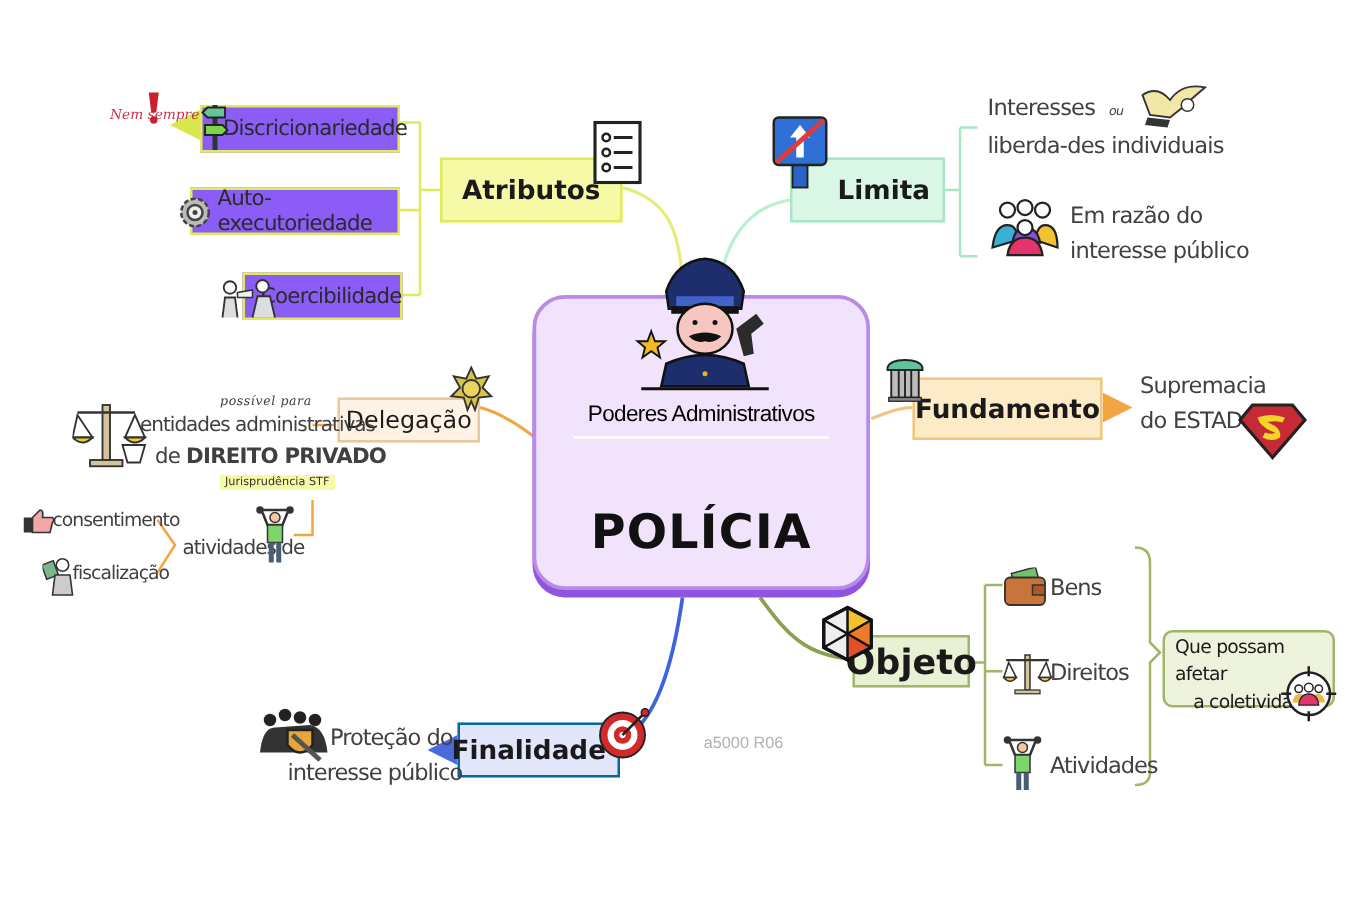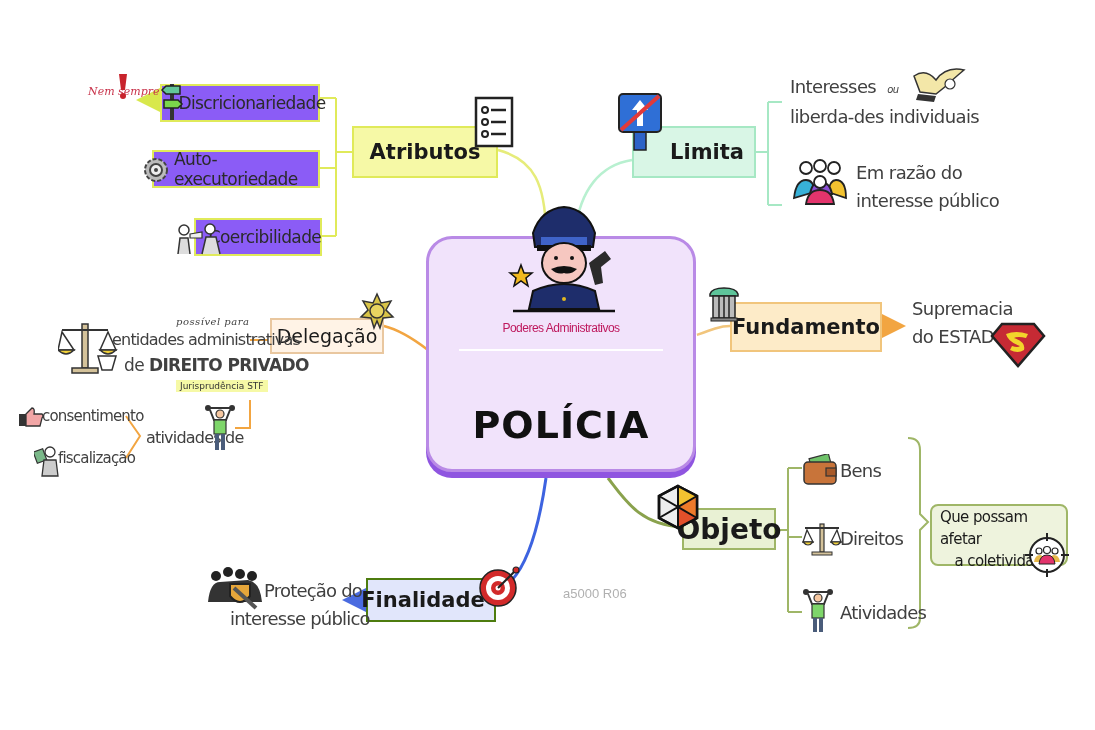--- a/index.html
+++ b/index.html
@@ -11,28 +11,28 @@
           box-sizing:border-box; font-family:"DejaVu Sans", sans-serif; }
   .lbl { position:absolute; white-space:nowrap; font-family:"DejaVu Sans", sans-serif; color:#404040; }
 
   
   .ybox { background:#8b5cf6; border:2px solid #e0ea5a; color:#2a2a2a; font-size:17px; letter-spacing:-0.6px; }
   .ybig { background:#f6f9a6; border:2px solid #e0ea5a; font-size:21px; font-weight:bold; }
   .gbox { background:#d9f6e6; border:2px solid #a6e8c4; font-size:21px; font-weight:bold; }
   .obox { background:#fdebc8; border:2px solid #f1c57c; font-size:21px; font-weight:bold; }
   .dbox { background:#fff3e6; border:2px solid #e9c79f; font-size:19px; }
   .olbox { background:#e9f1d4; border:2px solid #9fb667; font-size:28px; font-weight:bold; }
-  .bbox { background:#e1e6fb; border:2px solid #4d7c0f; font-size:21px; font-weight:bold; }
+  .bbox { background:#e1e6fb; border:2px solid #0369a1; font-size:21px; font-weight:bold; }
   .qbox { background:#eef3dd; border:2px solid #9fb667; border-radius:8px; font-size:15px; line-height:22px;
           justify-content:flex-start; padding-left:8px; flex-direction:column; align-items:center; }
 
   .center { position:absolute; left:426px; top:236px; width:270px; height:236px;
             background:#f1e3fb; border:3px solid #b98ae6; border-radius:26px;
             box-shadow:0 6px 0 #8f55e0; box-sizing:border-box; }
-  .center .sub { position:absolute; left:0; right:0; top:82px; text-align:center; font-size:12px; letter-spacing:-0.5px; color:#be185d; }
+  .center .sub { position:absolute; left:0; right:0; top:82px; text-align:center; font-size:18px; letter-spacing:-0.5px; color:#000000; }
   .center .rule { position:absolute; left:30px; right:30px; top:110px; height:2px; background:#ffffff; }
   .center .t1, .center .t2 { position:absolute; left:0; right:0; text-align:center; font-weight:900;
             font-family:"DejaVu Sans", sans-serif; font-size:38px; letter-spacing:1px; color:#111; }
   .center .t1 { top:116px; }
   .center .t2 { top:164px; }
   .watermark { color:#b0b0b0; font-size:13px; font-family:"Liberation Sans", sans-serif; }
   .redtxt { color:#c8324a; font-size:11px; line-height:12px; text-align:center; font-family:"DejaVu Serif", serif; font-style:italic; }
   .tiny { font-size:10px; font-style:italic; font-family:"DejaVu Serif", serif; letter-spacing:0.5px; }
   .stf { background:#f6f9a6; font-size:9px; padding:1px 4px; color:#333; }
 </style>

